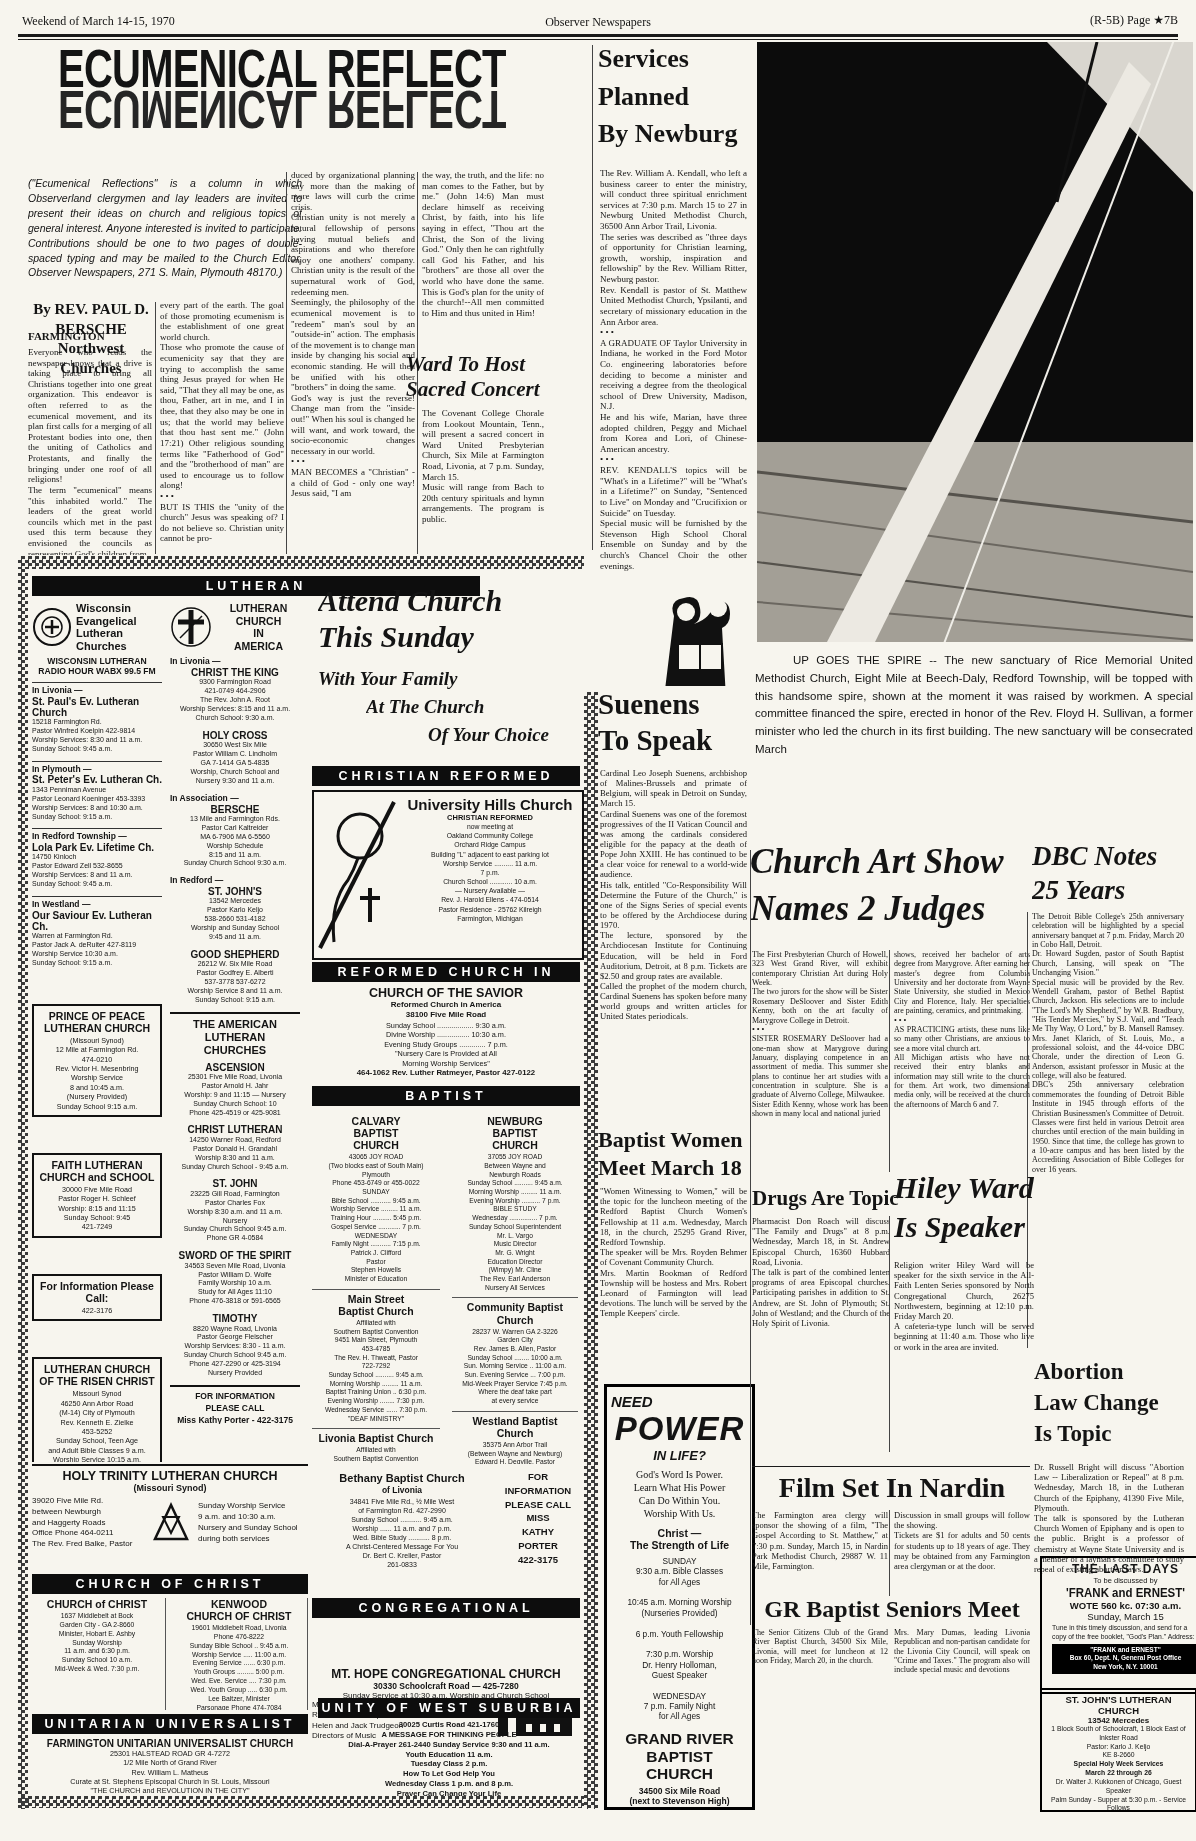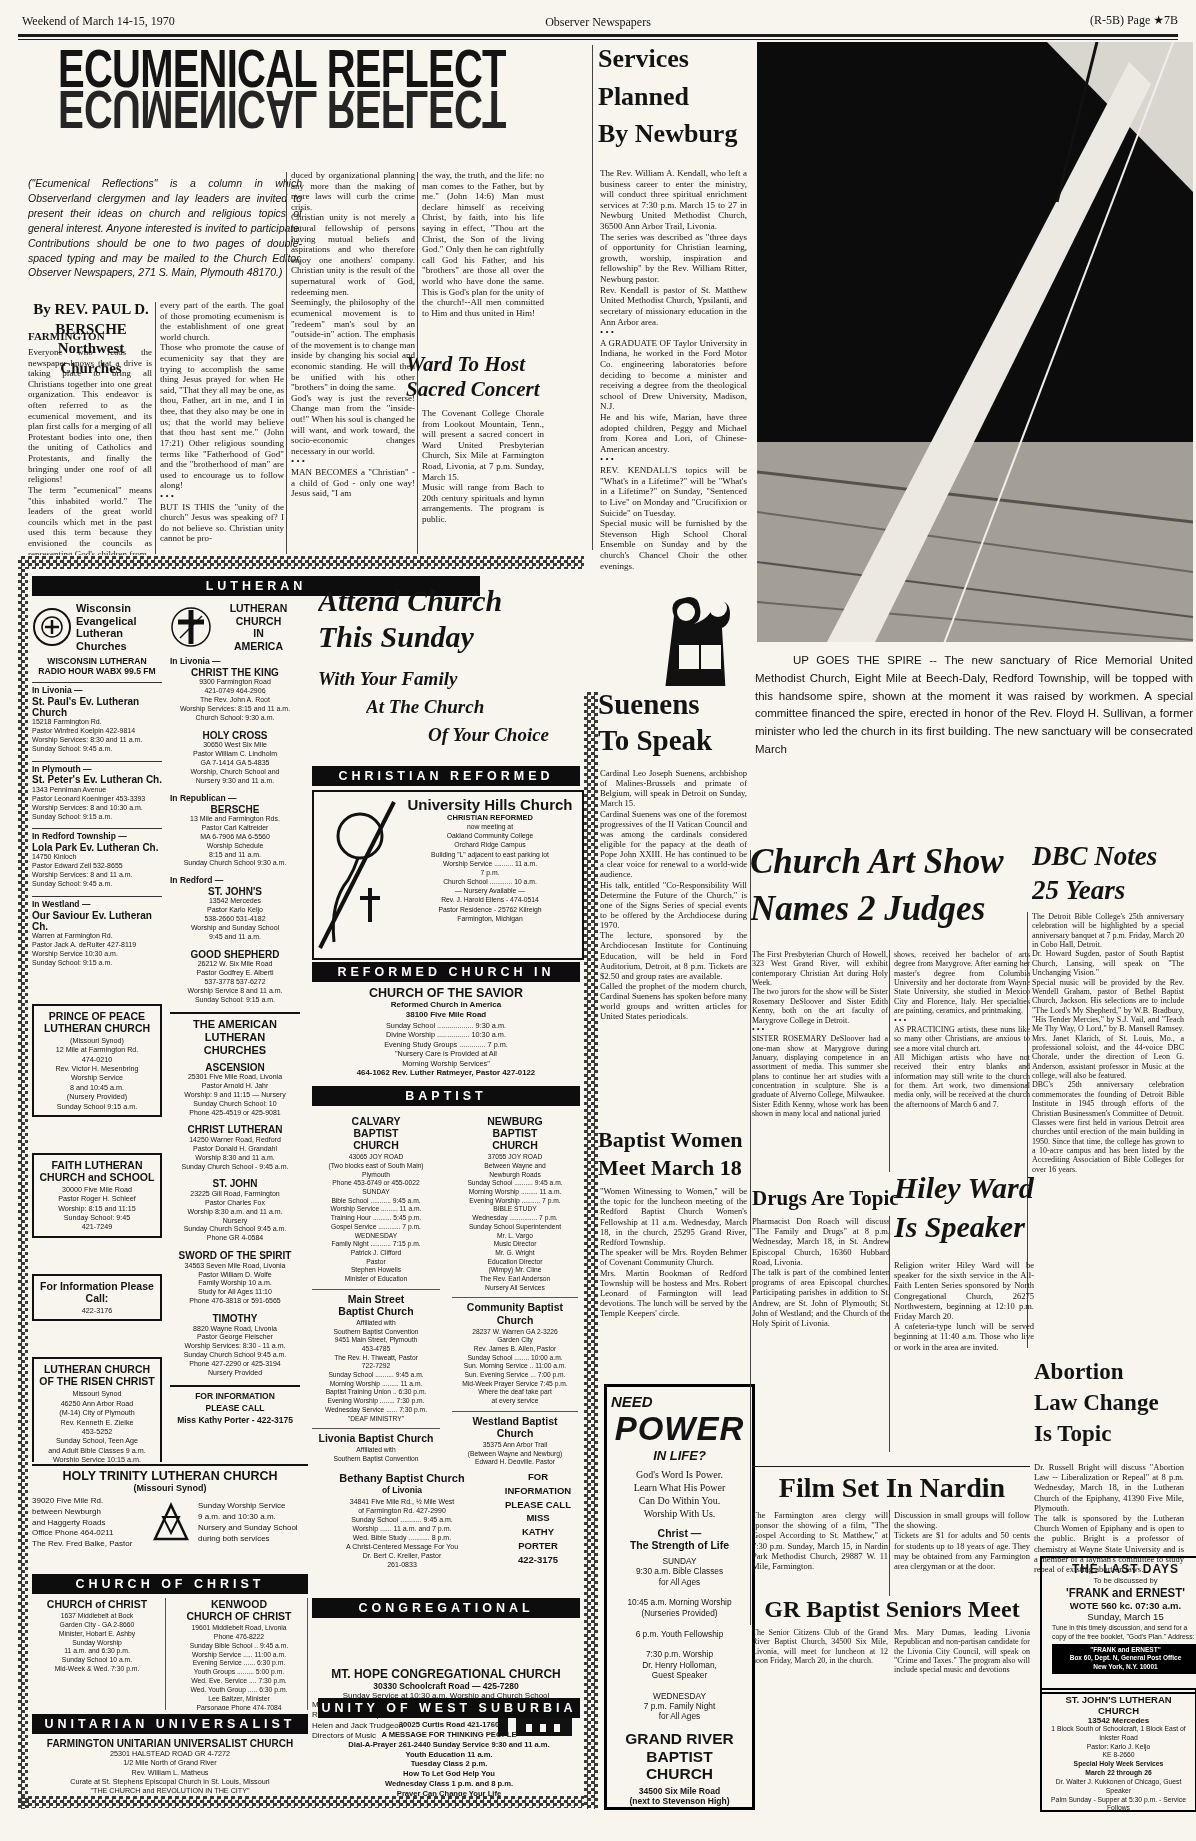--- a/index.html
+++ b/index.html
@@ -262,21 +262,21 @@
           <div class="rg">In Plymouth —</div>
           <div class="nm">St. Peter's Ev. Lutheran Ch.</div>
           <div class="dt">1343 Penniman Avenue
 Pastor Leonard Koeninger 453-3393
 Worship Services: 8 and 10:30 a.m.
 Sunday School: 9:15 a.m.</div>
         </div>
 
         <div class="lst" style="border-top:1px solid #333;padding-top:2px;">
           <div class="rg">In Redford Township —</div>
-          <div class="nm">Lola Park Ev. Lutheran Ch.</div>
+          <div class="nm">Lola Park Ev. Lifetime Ch.</div>
           <div class="dt">14750 Kinloch
 Pastor Edward Zell 532-8655
 Worship Services: 8 and 11 a.m.
 Sunday School: 9:45 a.m.</div>
         </div>
 
         <div class="lst" style="border-top:1px solid #333;padding-top:2px;">
           <div class="rg">In Westland —</div>
           <div class="nm">Our Saviour Ev. Lutheran Ch.</div>
           <div class="dt">Warren at Farmington Rd.
@@ -375,21 +375,21 @@
 
           <div class="nm">HOLY CROSS</div>
           <div class="dt">30650 West Six Mile
 Pastor William C. Lindholm
 GA 7-1414      GA 5-4835
 Worship, Church School and
 Nursery 9:30 and 11 a.m.</div>
         </div>
 
         <div class="lst midlst">
-          <div class="rg" style="text-align:left;">In Republican —</div>
+          <div class="rg" style="text-align:left;">In Association —</div>
           <div class="nm">BERSCHE</div>
           <div class="dt">13 Mile and Farmington Rds.
 Pastor Carl Kaltreider
 MA 6-7906      MA 6-5560
 Worship Schedule
 8:15 and 11 a.m.
 Sunday Church School 9:30 a.m.</div>
         </div>
 
         <div class="lst midlst">

